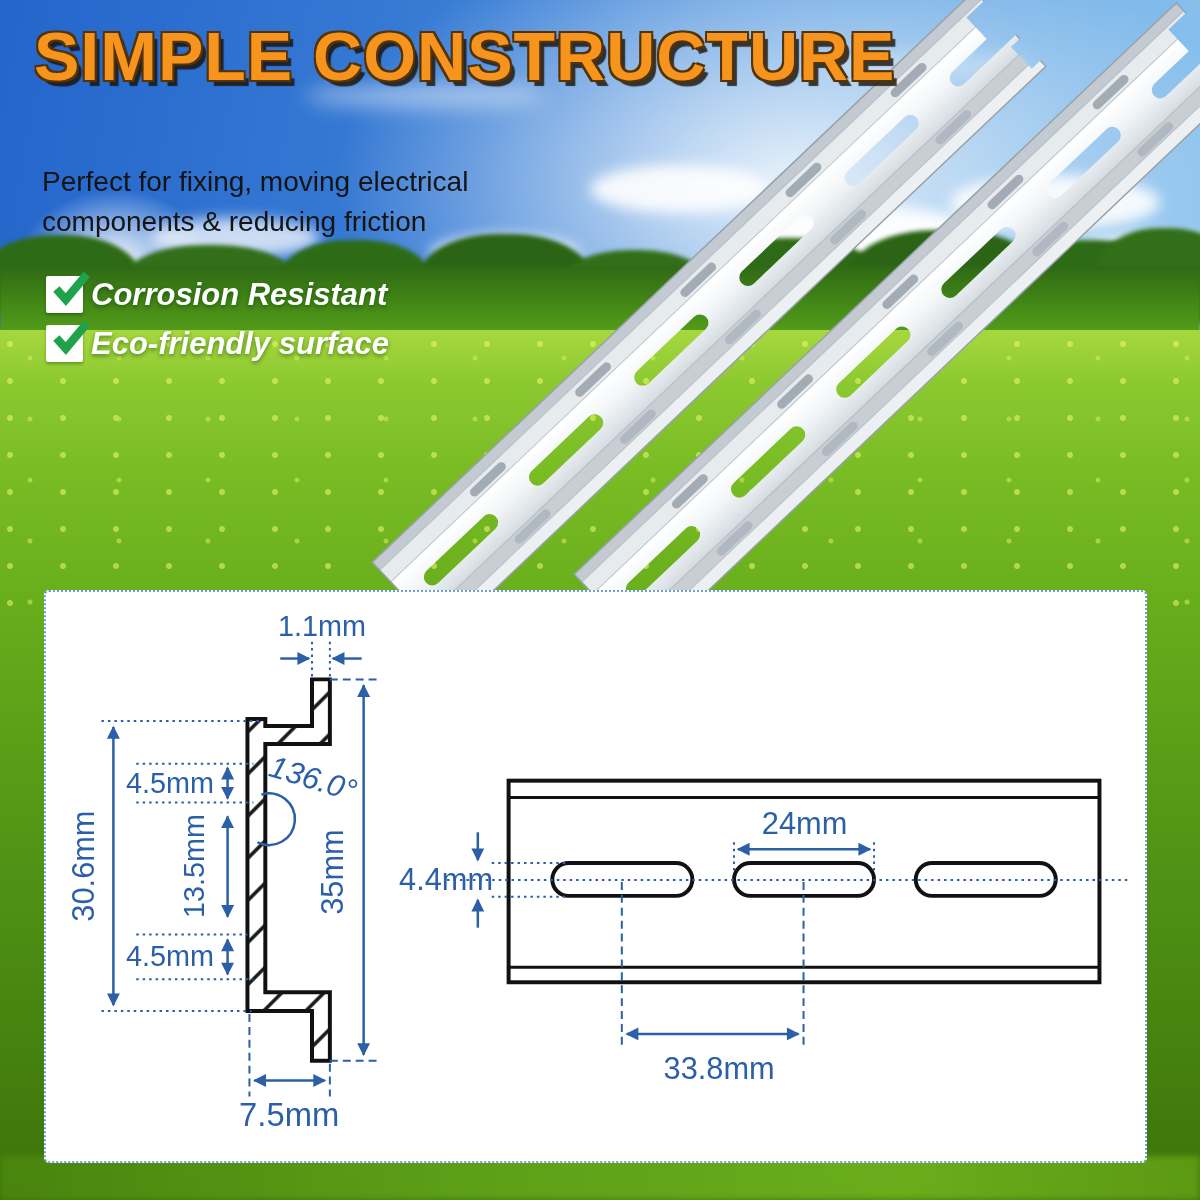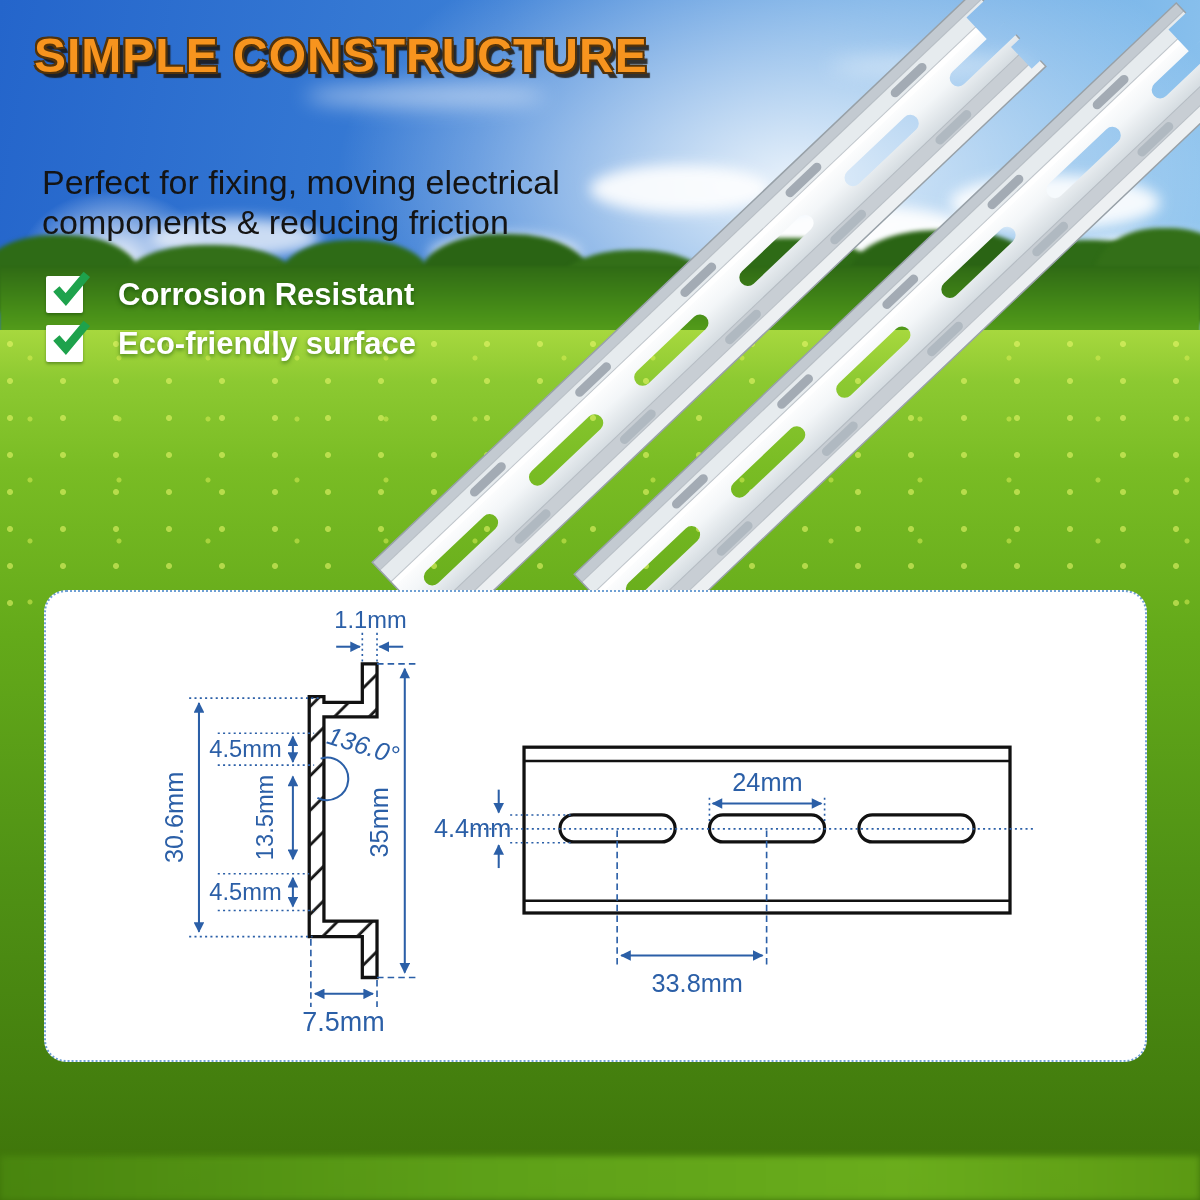--- a/index.html
+++ b/index.html
@@ -39,42 +39,42 @@
   .grass-bottom-blur{
     position:absolute;left:0;top:1156px;width:1200px;height:44px;
     background:linear-gradient(90deg,#4a870f,#61a51a 40%,#6fb31e 75%,#5f9e15);
     filter:blur(3px);opacity:.9;
   }
   
   .rails{position:absolute;left:0;top:0;pointer-events:none;}
   
   .title{
     position:absolute;left:34px;top:26px;margin:0;
-    font-size:48px;line-height:60px;font-weight:700;letter-spacing:1px;
+    font-size:68px;line-height:60px;font-weight:700;letter-spacing:1px;
     color:#F7941E;
     text-shadow:-2px -2px 0 #53330a,2px -2px 0 #53330a,-2px 2px 0 #53330a,
                  2px 2px 0 #53330a,5px 6px 1px rgba(25,15,2,.8);
   }
   .subtitle{
     position:absolute;left:42px;top:162px;margin:0;
-    font-size:34px;line-height:40px;color:#141414;
+    font-size:28px;line-height:40px;color:#141414;
   }
   .features{position:absolute;left:46px;top:276px;margin:0;padding:0;list-style:none;}
   .feature{display:flex;align-items:center;height:37px;margin-bottom:12px;}
   .chk{position:relative;width:37px;height:37px;background:#fff;border-radius:2px;
        box-shadow:0 2px 3px rgba(0,40,0,.35);flex:0 0 37px;}
   .chk svg{position:absolute;left:3px;top:-9px;width:42px;height:42px;overflow:visible;}
   .feature-label{
-    margin-left:35px;color:#fff;font-weight:700;font-size:31px;
-    text-shadow:0 2px 4px rgba(0,60,0,.5);white-space:nowrap;
+    margin-left:8px;color:#fff;font-weight:700;font-size:31px;
+    text-shadow:0 2px 4px rgba(0,60,0,.5);white-space:nowrap;font-style:italic;
   }
   
   .panel{
-    position:absolute;left:44px;top:590px;width:1103px;height:472px;
-    background:#fff;border:2.5px dotted #6fa0d4;border-radius:22px;
+    position:absolute;left:44px;top:590px;width:1103px;height:573px;
+    background:#fff;border:2.5px dotted #6fa0d4;border-radius:5px;
   }
   .panel svg{position:absolute;left:0;top:0;width:100%;height:100%;}
   .dim{stroke:#2B5FA7;stroke-width:2.5;fill:none;}
   .dot{stroke:#2B5FA7;stroke-width:2;fill:none;stroke-dasharray:2.5 4;}
   .dash{stroke:#2B5FA7;stroke-width:2;fill:none;stroke-dasharray:8 5;}
   .dtxt{fill:#2B5FA7;font-size:29px;font-family:"Liberation Sans",sans-serif;}
   .dtxt.big{font-size:33px;}
   .dtxt.mid{font-size:31px;}
   .blk{stroke:#111;fill:#fff;}
 </style>

